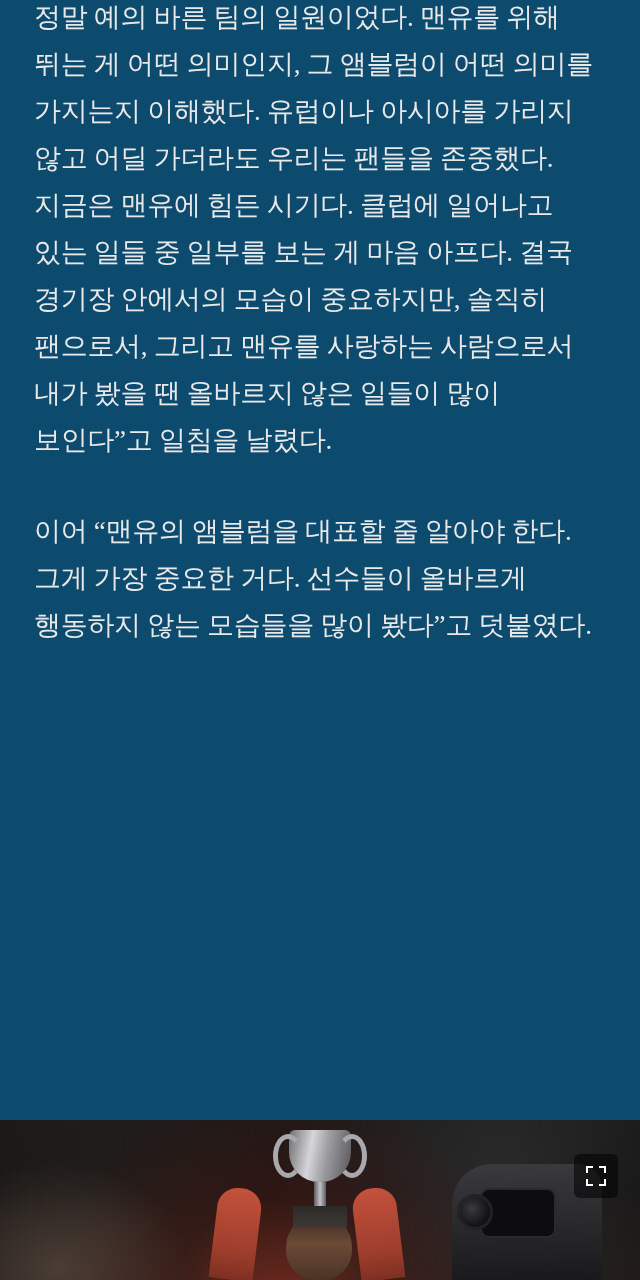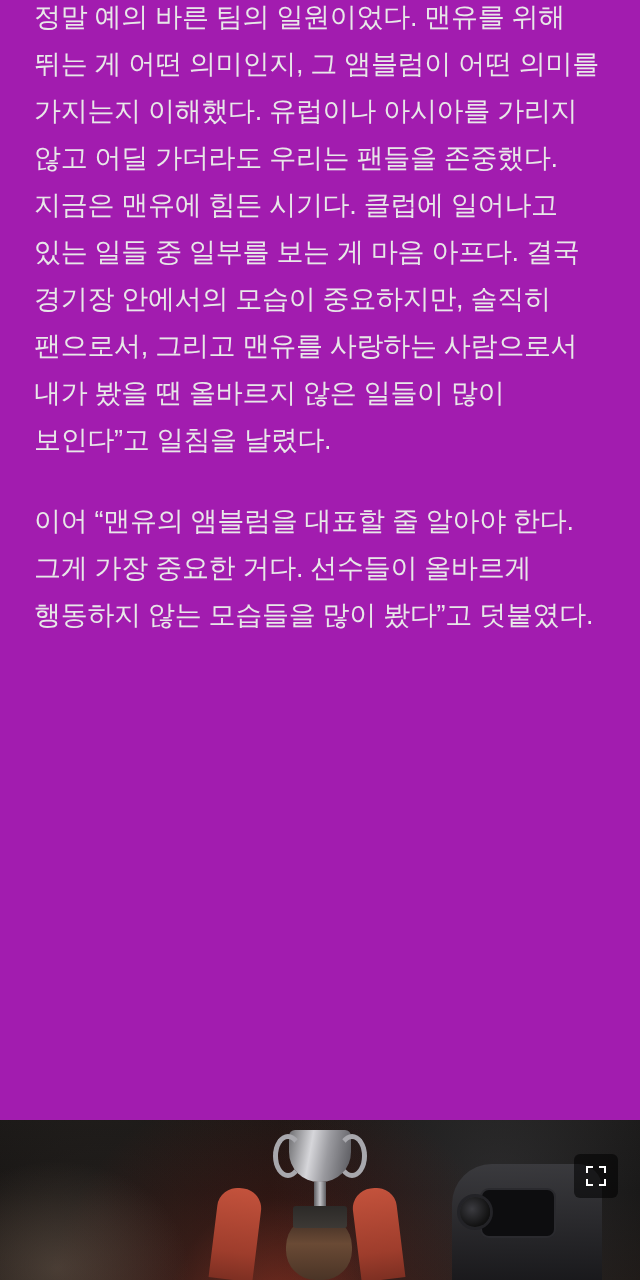--- a/index.html
+++ b/index.html
@@ -4,39 +4,39 @@
 <style>
   html, body {
     margin: 0;
     padding: 0;
     background: #1c1c1c;
   }
   #page {
     position: relative;
     width: 640px;
     height: 1280px;
-    background: #a21caf;
+    background: #0c4a6e;
     overflow: hidden;
-    font-family: Liberation Sans, sans-serif;
+    font-family: Liberation Serif, serif;
   }
   .article-body {
     padding: 0 34px;
     box-sizing: border-box;
     width: 640px;
   }
   .para {
     color: #e8e8e8;
     font-size: 27px;
     line-height: 47px;
     letter-spacing: -0.3px;
     margin: 0;
     word-break: keep-all;
   }
   .para + .para {
-    margin-top: 34px;
+    margin-top: 44px;
   }
   .para.first {
     margin-top: -6px;
   }
   
   .photo-wrap {
     position: absolute;
     left: 0;
     bottom: 0;
     width: 640px;

